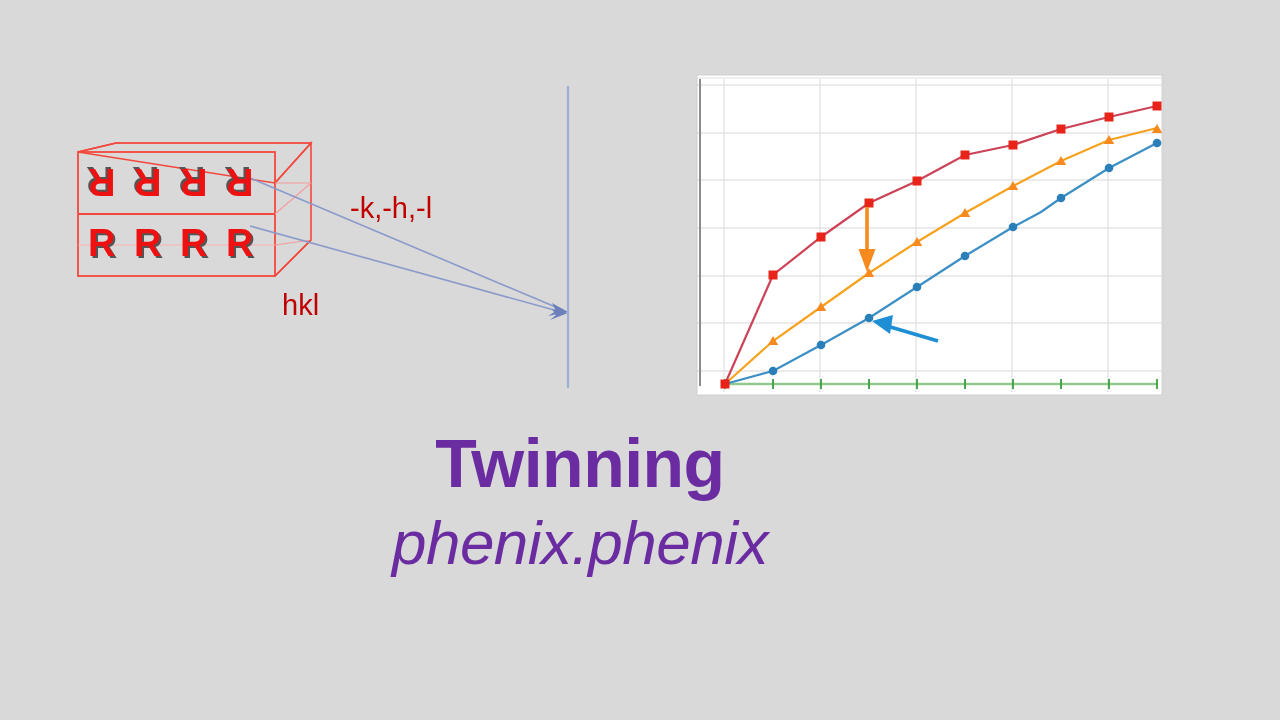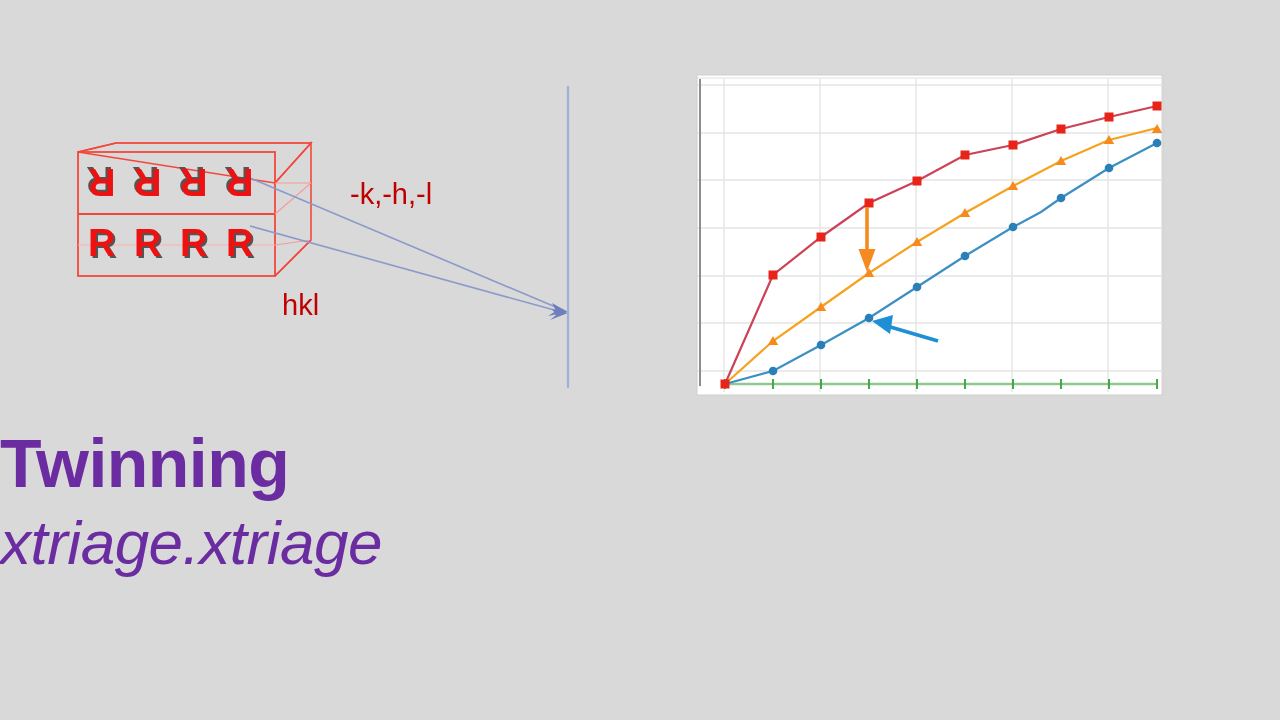--- a/index.html
+++ b/index.html
@@ -5,41 +5,41 @@
   html,body{margin:0;padding:0;}
   body{
     width:1280px;height:720px;overflow:hidden;
     background:#d9d9d9;
     font-family:"Liberation Sans",sans-serif;
     position:relative;
   }
   #stage{position:absolute;left:0;top:0;width:1280px;height:720px;}
   .svglayer{position:absolute;left:0;top:0;width:1280px;height:720px;}
   .titleblock{
-    position:absolute;left:0;top:425px;width:1160px;text-align:left;
+    position:absolute;left:0;top:425px;width:1160px;text-align:center;
   }
   .title-main{
     font-size:68px;font-weight:bold;color:#6a2ca0;line-height:76px;
     letter-spacing:-0.5px;
   }
   .title-sub{
     font-size:62px;font-style:italic;color:#6a2ca0;line-height:84px;
     font-weight:normal;letter-spacing:-0.5px;
   }
   .plotwrap{
     position:absolute;left:697px;top:75px;width:466px;height:320px;
     background:#ffffff;
     box-sizing:border-box;
     border-right:2px solid #e6e6e6;
   }
   .rlabel{
     position:absolute;color:#c00000;font-size:29px;
     font-family:"Liberation Sans",sans-serif;white-space:nowrap;
   }
-  #label-khl{left:350px;top:178px;text-align:center;}
+  #label-khl{left:350px;top:192px;text-align:center;}
   #label-hkl{left:282px;top:249px;margin-top:40px;}
   .rchar{
     position:absolute;color:#ee1111;font-weight:bold;font-size:38px;
     font-family:"Liberation Sans",sans-serif;
     text-shadow:2px 2px 0 #555;line-height:38px;
   }
   .rchar.flip{transform:rotate(180deg);}
 </style>
 </head>
 <body>
@@ -188,16 +188,16 @@
     <span class="rchar" style="left:134px;top:224px;">R</span>
     <span class="rchar" style="left:180px;top:224px;">R</span>
     <span class="rchar" style="left:226px;top:224px;">R</span>
   </div>
 
   <div class="rlabel" id="label-khl">-k,-h,-l</div>
   <div class="rlabel" id="label-hkl">hkl</div>
 
   <div class="titleblock">
     <div class="title-main">Twinning</div>
-    <div class="title-sub">xtriage.xtriage</div>
+    <div class="title-sub">phenix.phenix</div>
   </div>
 
 </div>
 
 </body></html>

